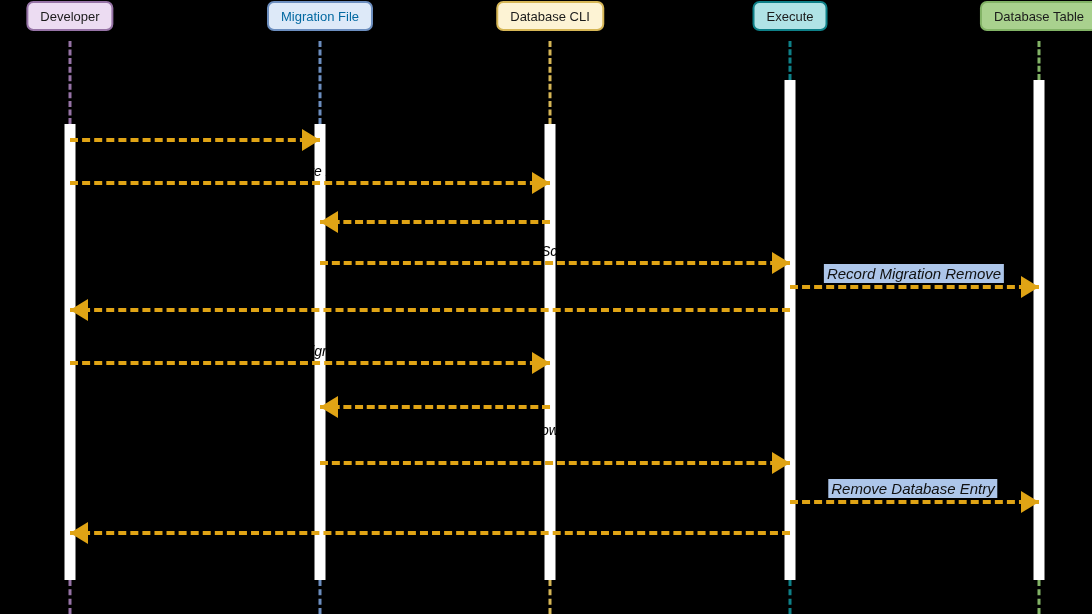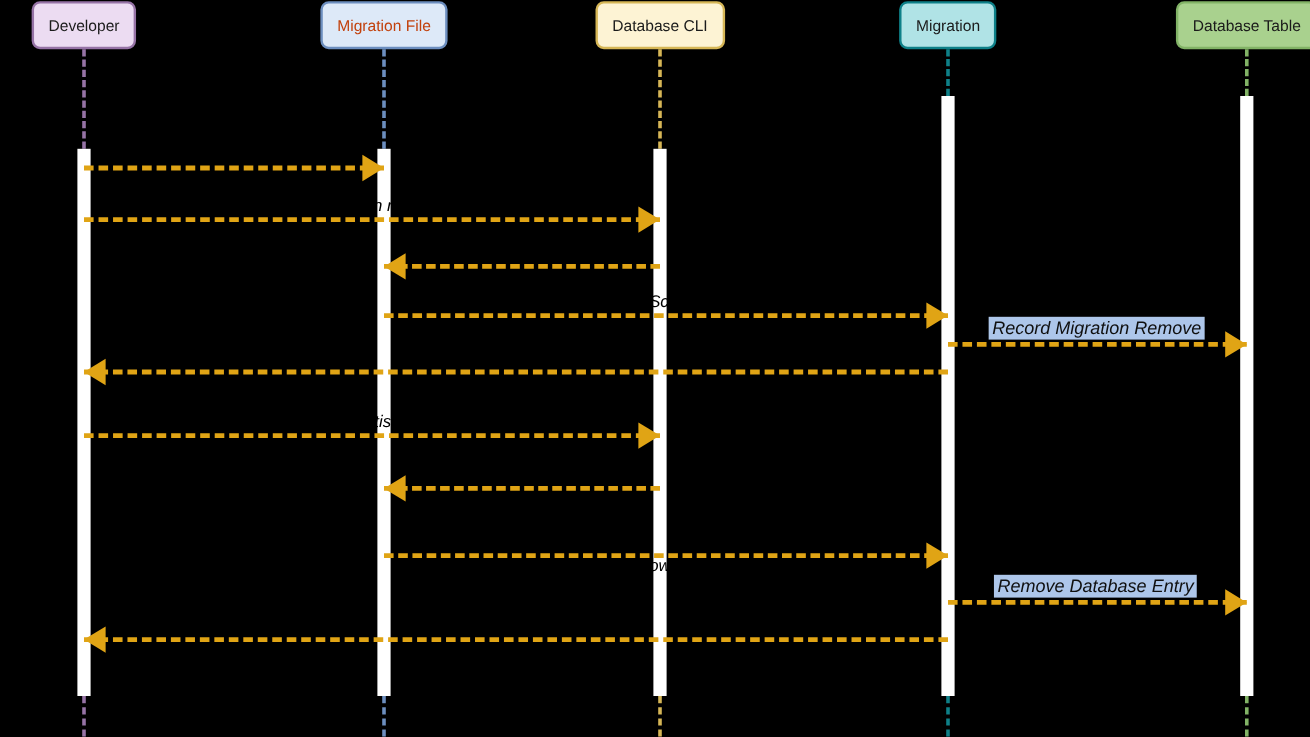--- a/index.html
+++ b/index.html
@@ -14,21 +14,21 @@
   .participant{
     position:absolute;
     transform:translateX(-50%);
     box-sizing:border-box;
     border-radius:7px;
     border-width:2px;border-style:solid;
     display:flex;align-items:center;justify-content:center;
     font-size:13px;color:#1b1b1b;
     white-space:nowrap;
     padding:0 12px;
-    height:40px;
+    height:30px;
     top:1px;
   }
   .dashline{
     position:absolute;
     width:0;
     transform:translateX(-50%);
     border-left-width:3px;
     border-left-style:dashed;
   }
 
@@ -123,42 +123,42 @@
       <div class="arrowhead left" style="top: 407px; left: 320px; border-right-color: rgb(224, 164, 21);"></div>
       <div class="msg" style="left: 320px; width: 470px; top: 463px; border-top-color: rgb(224, 164, 21);"></div>
       <div class="arrowhead right" style="top: 463px; left: 772px; border-left-color: rgb(224, 164, 21);"></div>
       <div class="msg" style="left: 790px; width: 249px; top: 502px; border-top-color: rgb(224, 164, 21);"></div>
       <div class="arrowhead right" style="top: 502px; left: 1021px; border-left-color: rgb(224, 164, 21);"></div>
       <div class="msg" style="left: 70px; width: 720px; top: 533px; border-top-color: rgb(224, 164, 21);"></div>
       <div class="arrowhead left" style="top: 533px; left: 70px; border-right-color: rgb(224, 164, 21);"></div>
     </div>
   <div id="labels-layer">
       <div class="msg-label" style="left: 195px; top: 110px;">Write Migration Code</div>
-      <div class="msg-label" style="left: 310px; top: 163px;">php artisan rollback</div>
+      <div class="msg-label" style="left: 310px; top: 163px;">php migrate migrate</div>
       <div class="msg-label" style="left: 435px; top: 202px;">Load Migration File</div>
       <div class="msg-label" style="left: 525px; top: 243px;">Execute up() Schema</div>
       <div class="msg-label note" style="left: 914px; top: 264px; background: rgb(173, 198, 234);">Record Migration Remove</div>
       <div class="msg-label" style="left: 430px; top: 290px;">Migration Successful</div>
-      <div class="msg-label" style="left: 310px; top: 343px;">php artisan artisan:rollback</div>
+      <div class="msg-label" style="left: 310px; top: 343px;">php migrate migrate:rollback</div>
       <div class="msg-label" style="left: 435px; top: 387px;">Load Migration File</div>
-      <div class="msg-label" style="left: 555px; top: 463px;">Execute down() Schema</div>
+      <div class="msg-label" style="left: 555px; top: 422px;">Execute down() Schema</div>
       <div class="msg-label note" style="left: 913px; top: 479px; background: rgb(173, 198, 234);">Remove Database Entry</div>
       <div class="msg-label" style="left: 430px; top: 513px;">Rollback Complete</div>
     </div>
   <div id="participants-layer">
       <div class="participant" style="left: 70px; background: rgb(236, 220, 242); border-color: rgb(150, 115, 166); color: rgb(27, 27, 27);">
         <span>Developer</span>
       </div>
-      <div class="participant" style="left: 320px; background: rgb(221, 233, 248); border-color: rgb(108, 142, 191); color: #c2410c;">
+      <div class="participant" style="left: 320px; background: rgb(221, 233, 248); border-color: rgb(108, 142, 191); color: #0369a1;">
         <span>Migration File</span>
       </div>
       <div class="participant" style="left: 550px; background: rgb(253, 243, 212); border-color: rgb(214, 182, 86); color: rgb(27, 27, 27);">
         <span>Database CLI</span>
       </div>
       <div class="participant" style="left: 790px; background: rgb(176, 227, 230); border-color: rgb(14, 128, 136); color: rgb(27, 27, 27);">
-        <span>Migration</span>
+        <span>Execute</span>
       </div>
       <div class="participant" style="left: 1039px; background: rgb(169, 209, 142); border-color: rgb(130, 179, 102); color: rgb(27, 27, 27);">
         <span>Database Table</span>
       </div>
     </div>
 
 </div>
 
 </body></html>

